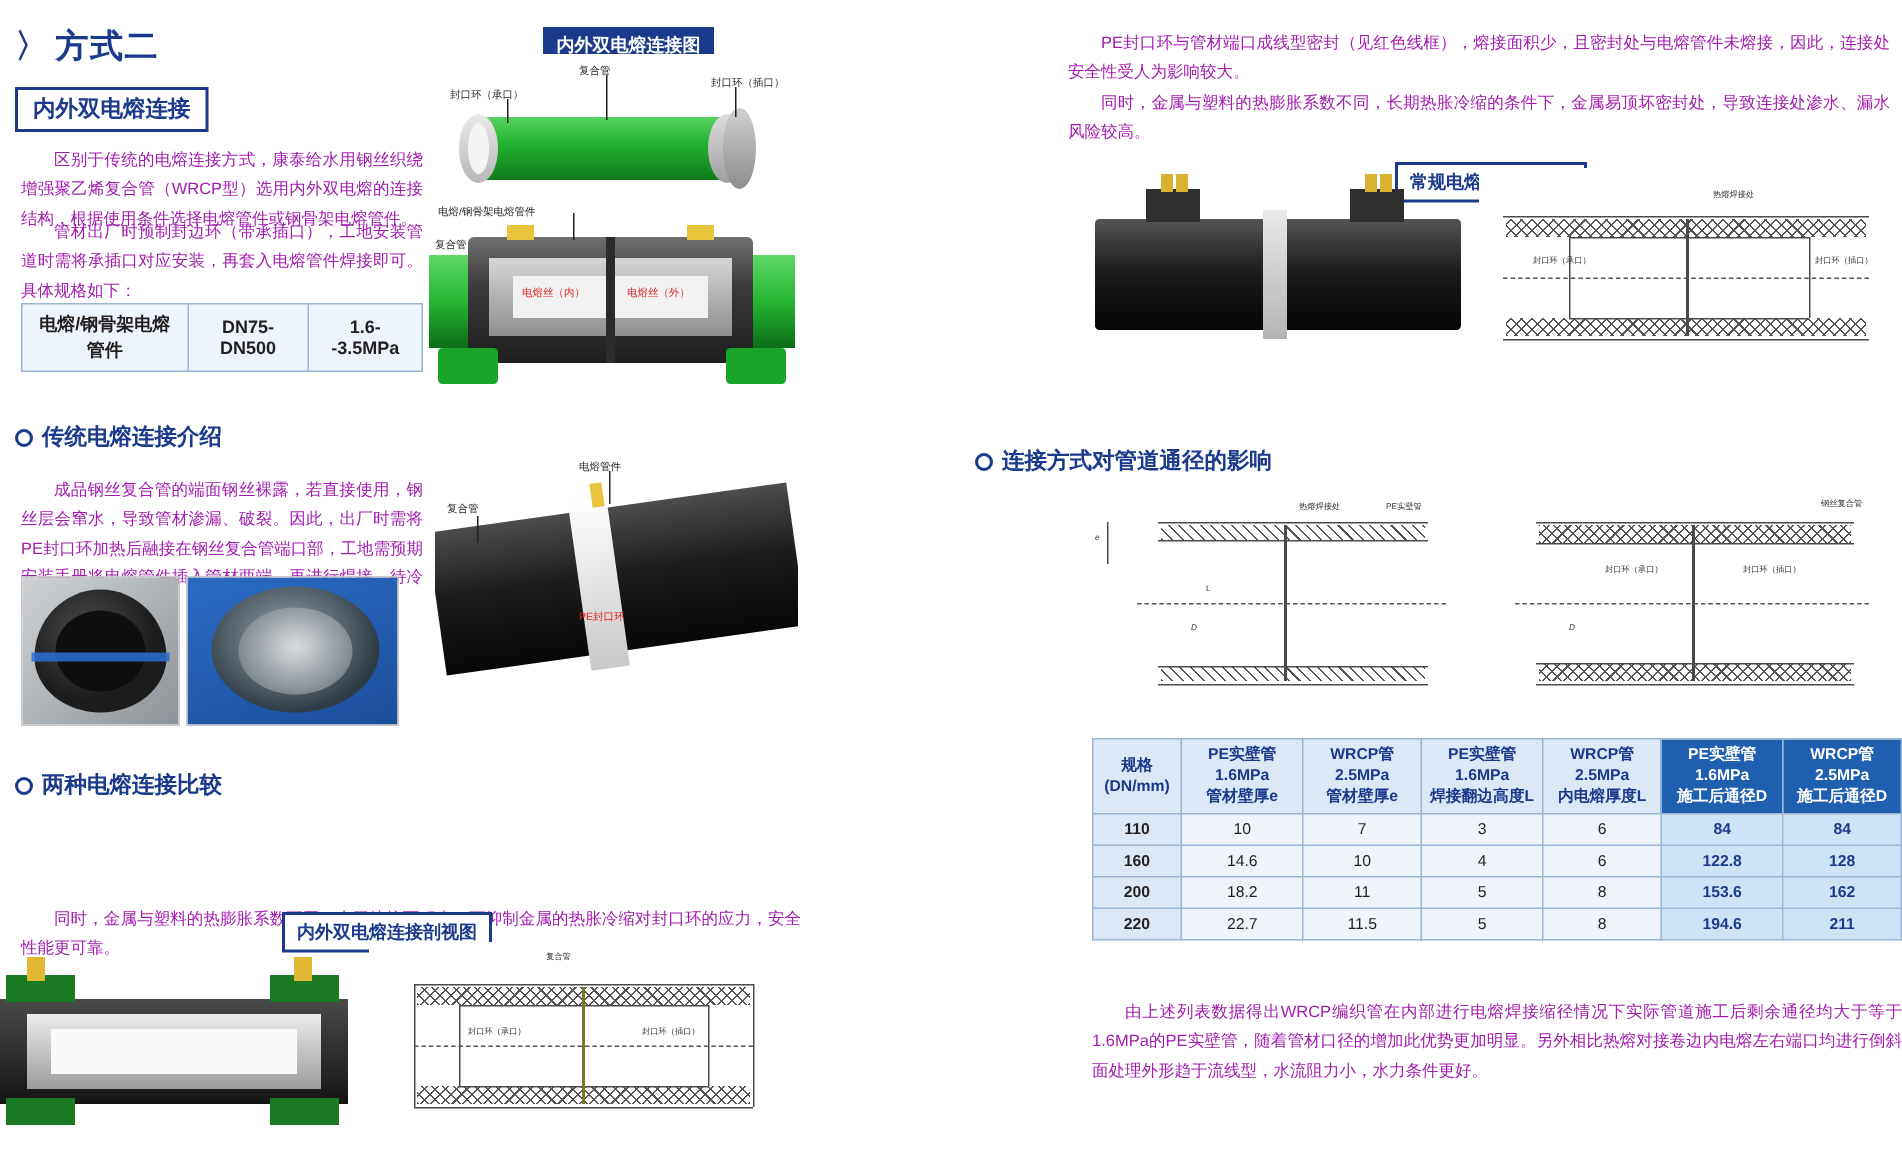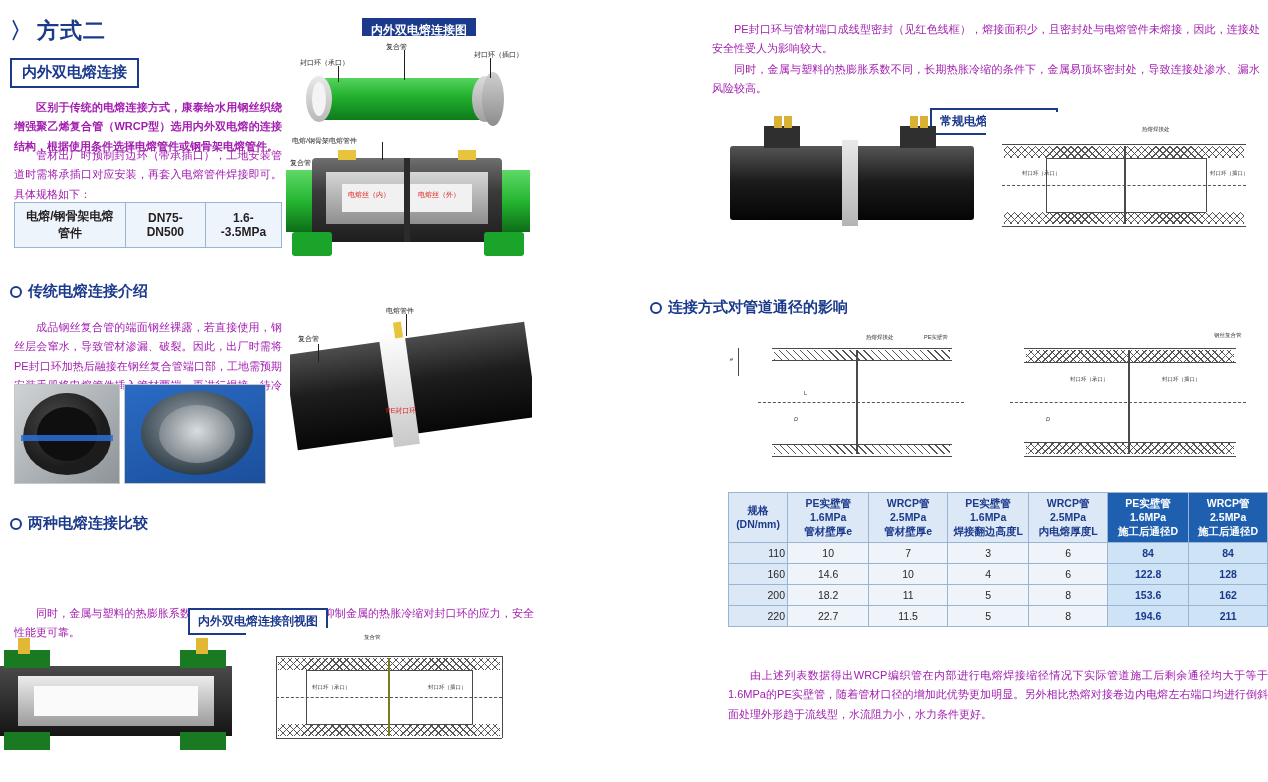--- a/index.html
+++ b/index.html
@@ -59,21 +59,21 @@
     position:absolute;border-collapse:collapse;font-size:10.5px;width:540px;
   }
   table.data th{
     border:1px solid #9ab4d4;background:#dce8f5;color:#1b3a8c;font-weight:bold;
     padding:3px 2px;text-align:center;line-height:1.35;
   }
   table.data th.hi{background:#1f5fb0;color:#ffffff;}
   table.data td{
     border:1px solid #9ab4d4;padding:4px 2px;text-align:center;background:#eef4fa;color:#231f20;
   }
-  table.data td.first{background:#dce8f5;font-weight:normal;text-align:right;}
+  table.data td.first{background:#dce8f5;font-weight:bold;}
   table.data td.hi{background:#cfe3f7;color:#1b3a8c;font-weight:bold;}
 
   
   .fig{position:absolute;overflow:hidden;}
 
   
   .greenfig{background:#ffffff;}
   .gp-pipe{position:absolute;border-radius:6px;}
   .lbl{position:absolute;font-size:7px;color:#231f20;white-space:nowrap;}
   .ldr{position:absolute;background:#231f20;}
@@ -102,21 +102,21 @@
 <div class="page">
 
   <div class="col-left">
 
     <div class="main-title">
       <span class="chev">〉</span><span>方式二</span>
     </div>
 
     <div class="blue-box">内外双电熔连接</div>
 
-    <p class="para" style="left:14px;top:98px;width:268px;font-weight:bold;">区别于传统的电熔连接方式，康泰给水用钢丝织绕增强聚乙烯复合管（WRCP型）选用内外双电熔的连接结构，根据使用条件选择电熔管件或钢骨架电熔管件。</p>
+    <p class="para" style="left:14px;top:98px;width:268px;">区别于传统的电熔连接方式，康泰给水用钢丝织绕增强聚乙烯复合管（WRCP型）选用内外双电熔的连接结构，根据使用条件选择电熔管件或钢骨架电熔管件。</p>
     <p class="para" style="left:14px;top:146px;width:268px;">管材出厂时预制封边环（带承插口），工地安装管道时需将承插口对应安装，再套入电熔管件焊接即可。具体规格如下：</p>
 
     <table class="spec" style="left:14px;top:202px;width:268px;">
       <tbody>
       <tr>
         <td>电熔/钢骨架电熔管件</td>
         <td>DN75-DN500</td>
         <td>1.6--3.5MPa</td>
       </tr>
     </tbody>

